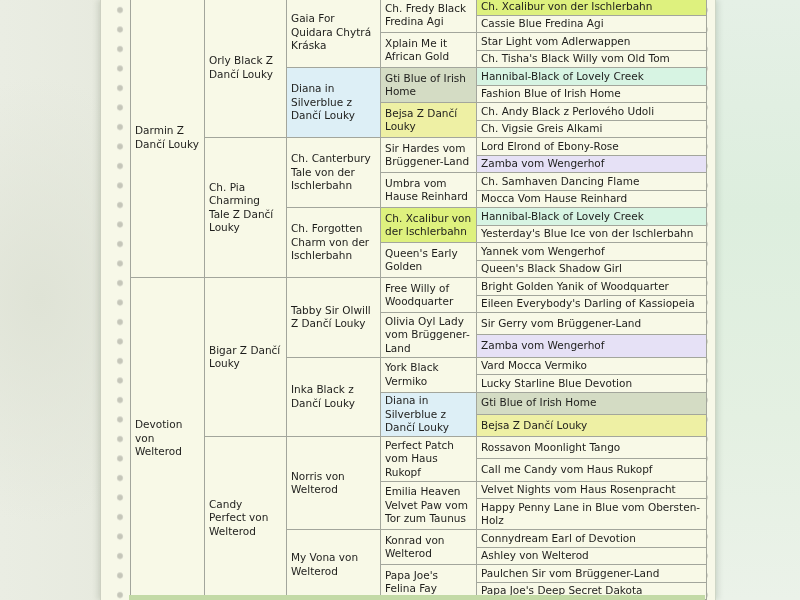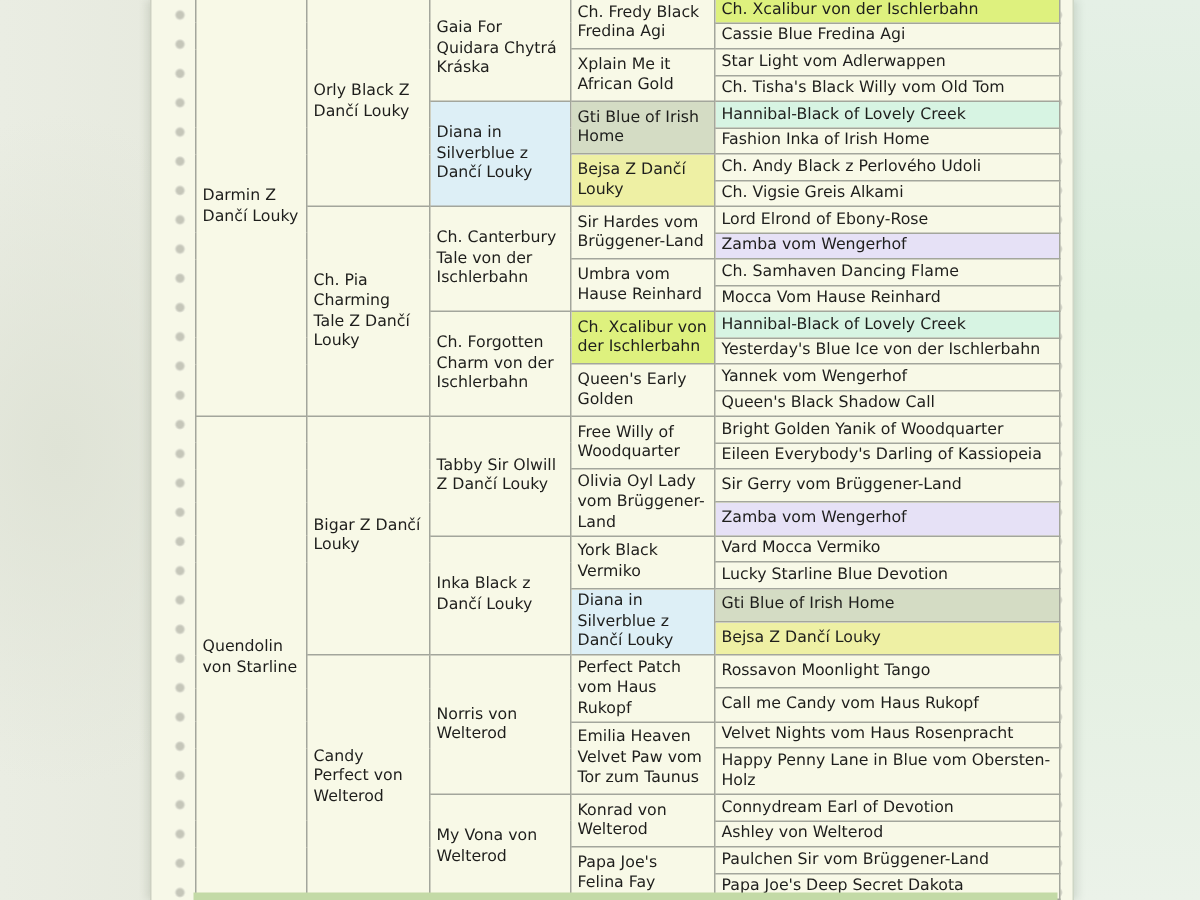--- a/index.html
+++ b/index.html
@@ -87,21 +87,21 @@
           </tr>
           <tr>
             <td rowspan="1">Ch. Tisha's Black Willy vom Old Tom</td>
           </tr>
           <tr>
             <td rowspan="4" style="background-color: rgb(221, 239, 246);">Diana in Silverblue z Dančí Louky</td>
             <td rowspan="2" style="background-color: rgb(212, 220, 196);">Gti Blue of Irish Home</td>
             <td rowspan="1" style="background-color: rgb(215, 244, 227);">Hannibal-Black of Lovely Creek</td>
           </tr>
           <tr>
-            <td rowspan="1">Fashion Inka of Irish Home</td>
+            <td rowspan="1">Fashion Blue of Irish Home</td>
           </tr>
           <tr>
             <td rowspan="2" style="background-color: rgb(238, 240, 164);">Bejsa Z Dančí Louky</td>
             <td rowspan="1">Ch. Andy Black z Perlového Udoli</td>
           </tr>
           <tr>
             <td rowspan="1">Ch. Vigsie Greis Alkami</td>
           </tr>
           <tr>
             <td rowspan="8">Ch. Pia Charming Tale Z Dančí Louky</td>
@@ -125,24 +125,24 @@
             <td rowspan="1" style="background-color: rgb(215, 244, 227);">Hannibal-Black of Lovely Creek</td>
           </tr>
           <tr>
             <td rowspan="1">Yesterday's Blue Ice von der Ischlerbahn</td>
           </tr>
           <tr>
             <td rowspan="2">Queen's Early Golden</td>
             <td rowspan="1">Yannek vom Wengerhof</td>
           </tr>
           <tr>
-            <td rowspan="1">Queen's Black Shadow Call</td>
-          </tr>
-          <tr>
-            <td rowspan="16">Quendolin von Starline</td>
+            <td rowspan="1">Queen's Black Shadow Girl</td>
+          </tr>
+          <tr>
+            <td rowspan="16">Devotion von Welterod</td>
             <td rowspan="8">Bigar Z Dančí Louky</td>
             <td rowspan="4">Tabby Sir Olwill Z Dančí Louky</td>
             <td rowspan="2">Free Willy of Woodquarter</td>
             <td rowspan="1">Bright Golden Yanik of Woodquarter</td>
           </tr>
           <tr>
             <td rowspan="1">Eileen Everybody's Darling of Kassiopeia</td>
           </tr>
           <tr>
             <td rowspan="2">Olivia Oyl Lady vom Brüggener-Land</td>

